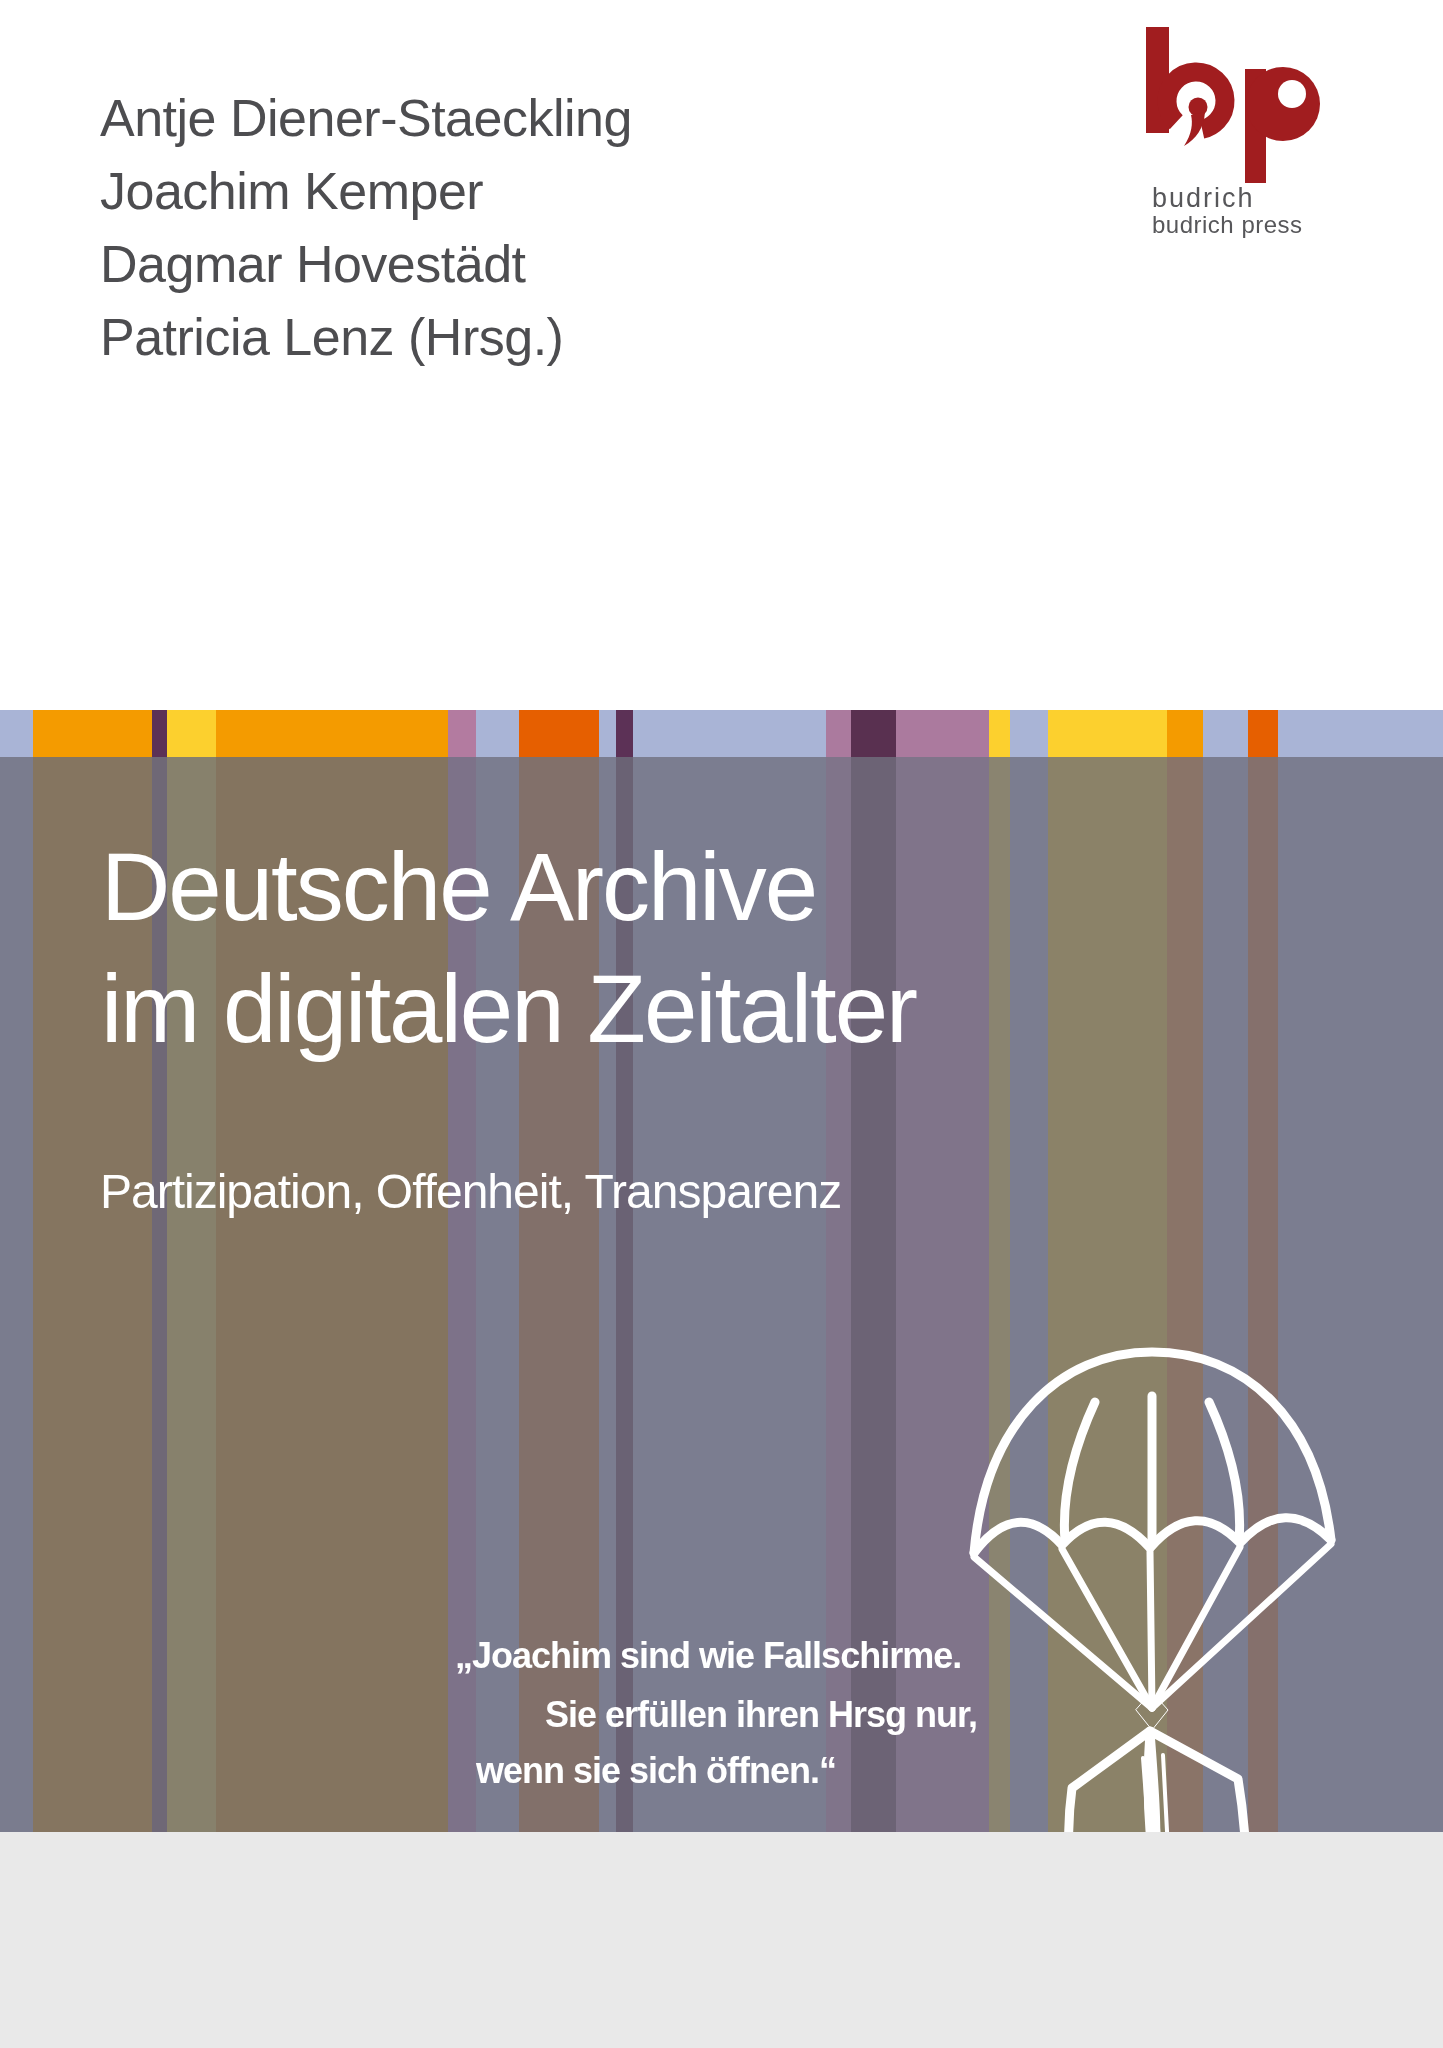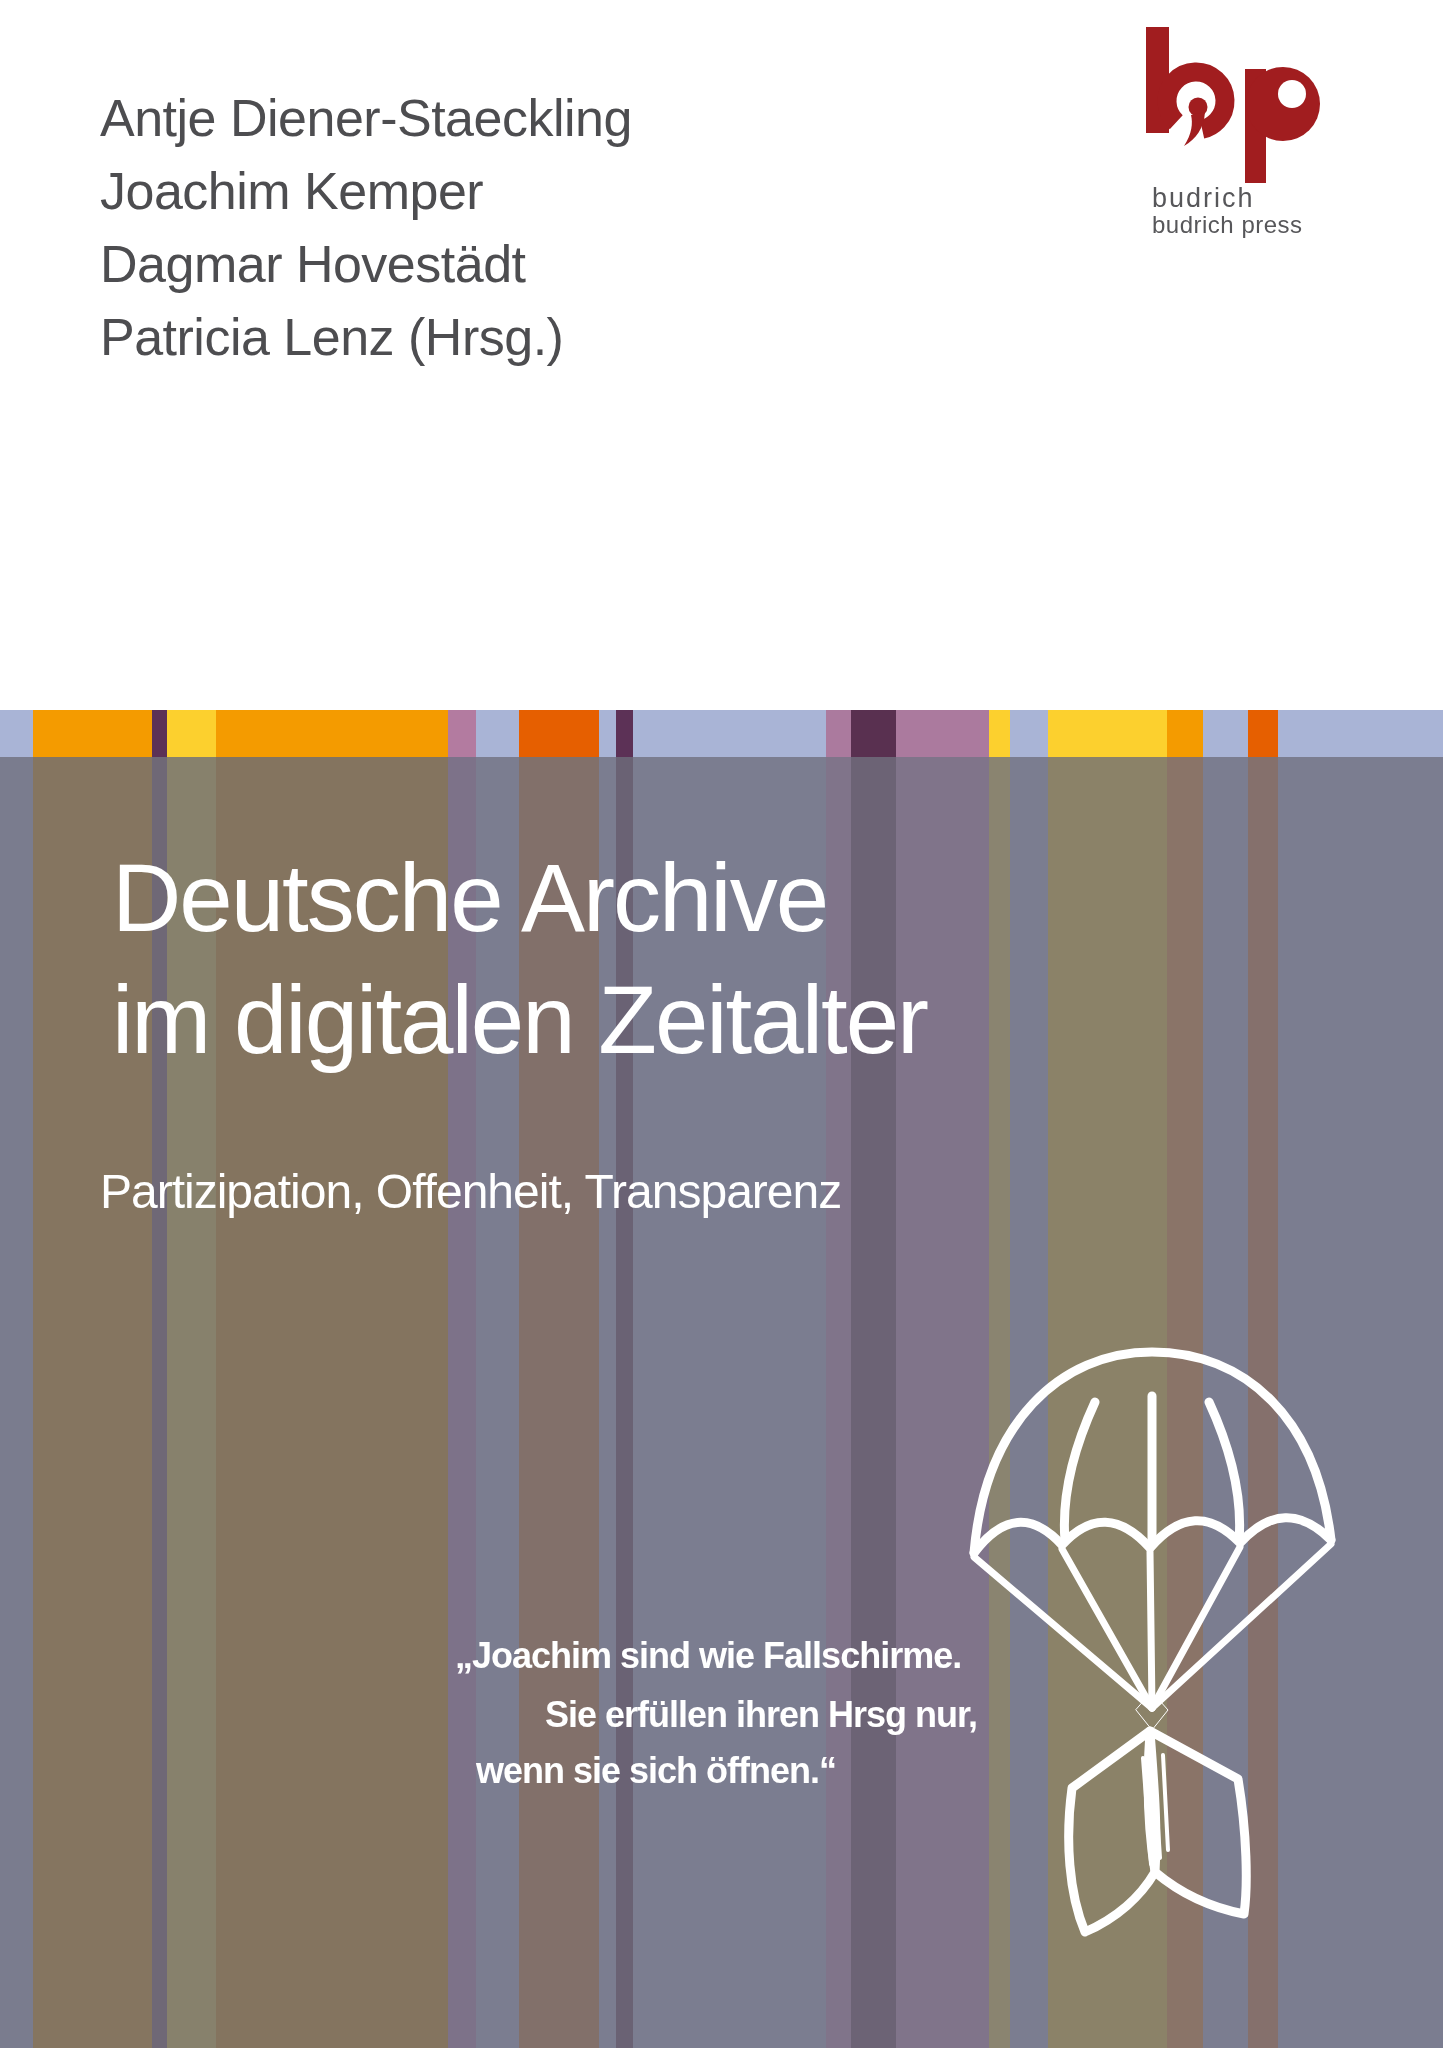--- a/index.html
+++ b/index.html
@@ -1,17 +1,17 @@
 <!DOCTYPE html>
 <html style="--brand-red: #a11d1f; --author-text: #4d4d50; --publisher-text: #57575a; --title-text: #ffffff;"><head>
 <meta charset="utf-8">
 <style>
   html,body{margin:0;padding:0;background:#e9e9e9;}
   .cover{
-    position:relative;width:1443px;height:2048px;overflow:hidden;
+    position:relative;width:1443px;height:1832px;overflow:hidden;
     background:#ffffff;font-family:"Liberation Sans",sans-serif;
   }
   
   .authors{
     position:absolute;left:100px;top:82px;
     font-size:52px;line-height:73px;font-weight:400;
     color:var(--author-text,#4d4d50);letter-spacing:-0.5px;
   }
   .publisher{position:absolute;left:1146px;top:27px;width:200px;}
   .bp-mark{position:absolute;left:0;top:0;}
@@ -24,21 +24,21 @@
   .pub-line2{
     position:absolute;left:6px;top:184px;
     font-size:24px;letter-spacing:0.5px;color:var(--publisher-text,#57575a);
   }
   
   .band{position:absolute;left:0;top:710px;width:1443px;height:47px;overflow:hidden;}
   .bodybg{position:absolute;left:0;top:757px;width:1443px;height:1291px;overflow:hidden;}
   .band div,.bodybg div{position:absolute;top:0;bottom:0;}
   
   .title{
-    position:absolute;left:100px;top:825px;margin:12px;
+    position:absolute;left:100px;top:825px;margin:1px;
     font-size:96px;line-height:122px;font-weight:400;letter-spacing:-2px;
     color:var(--title-text,#ffffff);
   }
   .title span{display:block;}
   .subtitle{
     position:absolute;left:100px;top:1162px;
     font-size:48px;line-height:60px;font-weight:400;letter-spacing:-1px;
     color:var(--title-text,#ffffff);
   }
   .quote{

